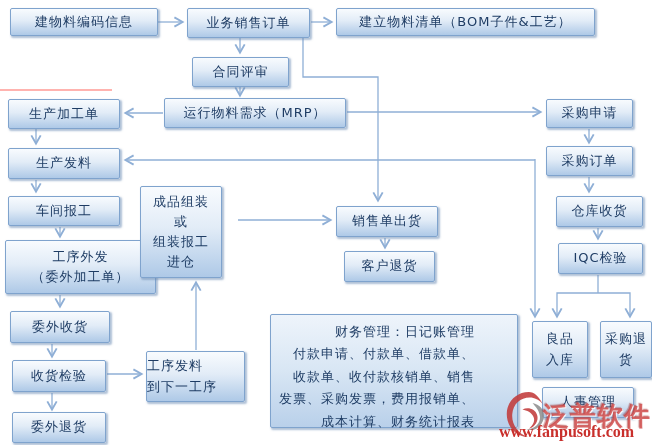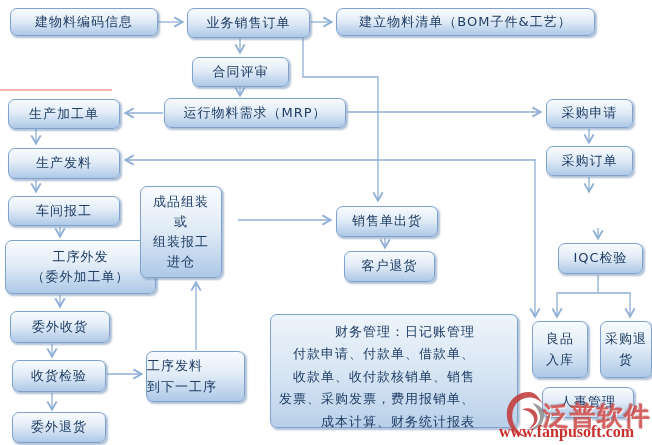--- a/index.html
+++ b/index.html
@@ -2,21 +2,21 @@
 <html><head>
 <meta charset="utf-8">
 <style>
   html,body{margin:0;padding:0;background:#ffffff;}
   #stage{
     position:relative;width:652px;height:445px;background:#ffffff;overflow:hidden;
     font-family:"DejaVu Sans","Liberation Sans",sans-serif;
   }
   .node{
     position:absolute;box-sizing:border-box;
-    border:1px solid #7fa3cd;border-radius:7px;
+    border:1px solid #7fa3cd;border-radius:2px;
     background:linear-gradient(180deg,#f8fbfe 0%,#e2ecf7 45%,#aec9e7 100%);
     color:#1e3c64;font-size:13px;line-height:1.55;letter-spacing:1px;
     display:flex;align-items:center;justify-content:center;
     text-align:center;white-space:pre-line;
     box-shadow:1.5px 1.5px 2px rgba(108,140,180,0.55);
   }
   .node.left{justify-content:flex-start;text-align:left;}
   .node.fin{
     align-items:flex-start;justify-content:flex-start;text-align:right;
     padding:6px 4px 4px 8px;line-height:22.4px;font-size:13px;
@@ -103,20 +103,21 @@
 到下一工序</div>
   <div class="node" style="left:344px;top:251px;width:91px;height:31px">客户退货</div>
   <div class="node" style="left:336px;top:206px;width:102px;height:31px">销售单出货</div>
   <div class="node fin" style="left:270px;top:314px;width:248px;height:114px">财务管理：日记账管理
 付款申请、付款单、借款单、
 收款单、收付款核销单、销售
 发票、采购发票，费用报销单、
 成本计算、财务统计报表</div>
   <div class="node" style="left:546px;top:99px;width:87px;height:29px">采购申请</div>
   <div class="node" style="left:546px;top:146px;width:87px;height:30px">采购订单</div>
+  <div class="node" style="left:556px;top:196px;width:87px;height:31px">仓库收货</div>
   <div class="node" style="left:558px;top:243px;width:85px;height:31px">IQC检验</div>
   <div class="node" style="left:532px;top:321px;width:56px;height:57px">良品
 入库</div>
   <div class="node" style="left:600px;top:321px;width:52px;height:57px">采购退货</div>
   <div class="node" style="left:542px;top:387px;width:92px;height:31px">人事管理</div>
 
   <div class="watermark">
     <svg class="wm-logo" viewBox="0 0 50 55">
       <path fill="#c23b3b" d="M27,3 C13,3 3,14 3,27 c0,14 10,24 23,25 C15,48 8,38 9,27 C10,15 19,8 30,9 c5,1 9,3 12,7 C38,8 33,3 27,3 z"></path>
       <path fill="#8f8f8f" d="M31,15 c9,2 14,9 12,17 c-2,9 -10,14 -19,12 c11,-1 16,-8 15,-15 c-1,-7 -5,-10 -8,-14 z"></path>

